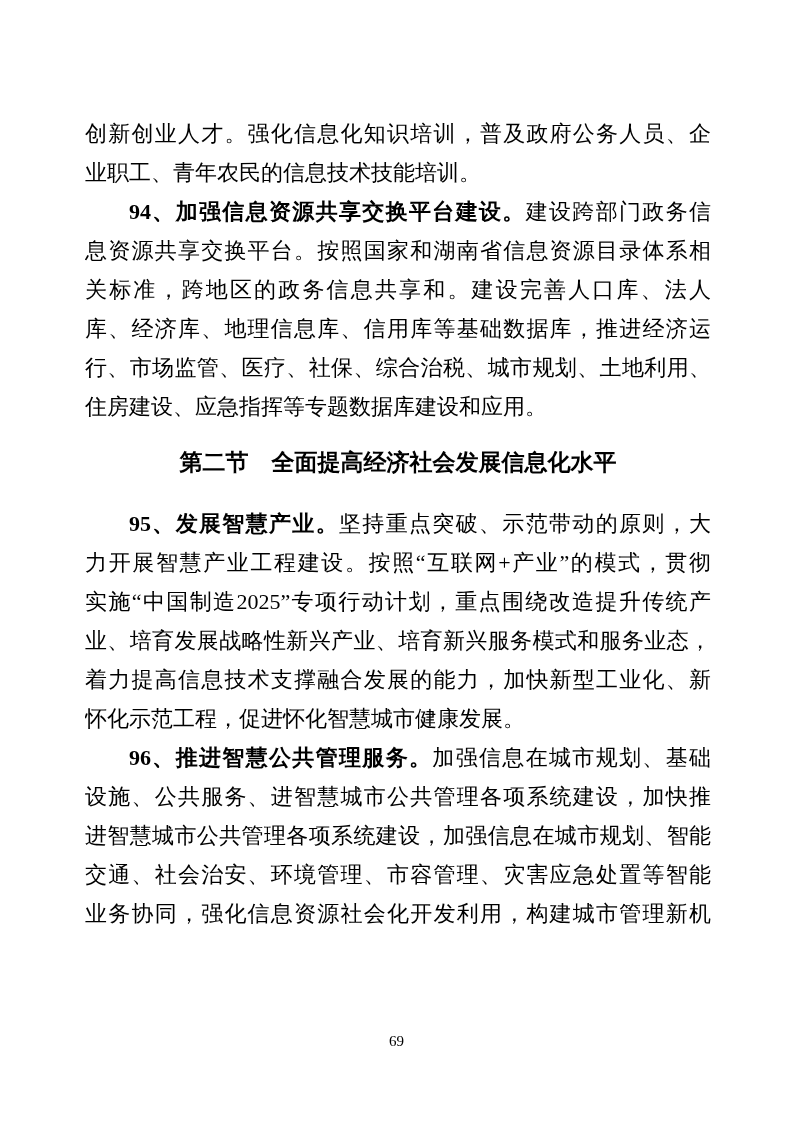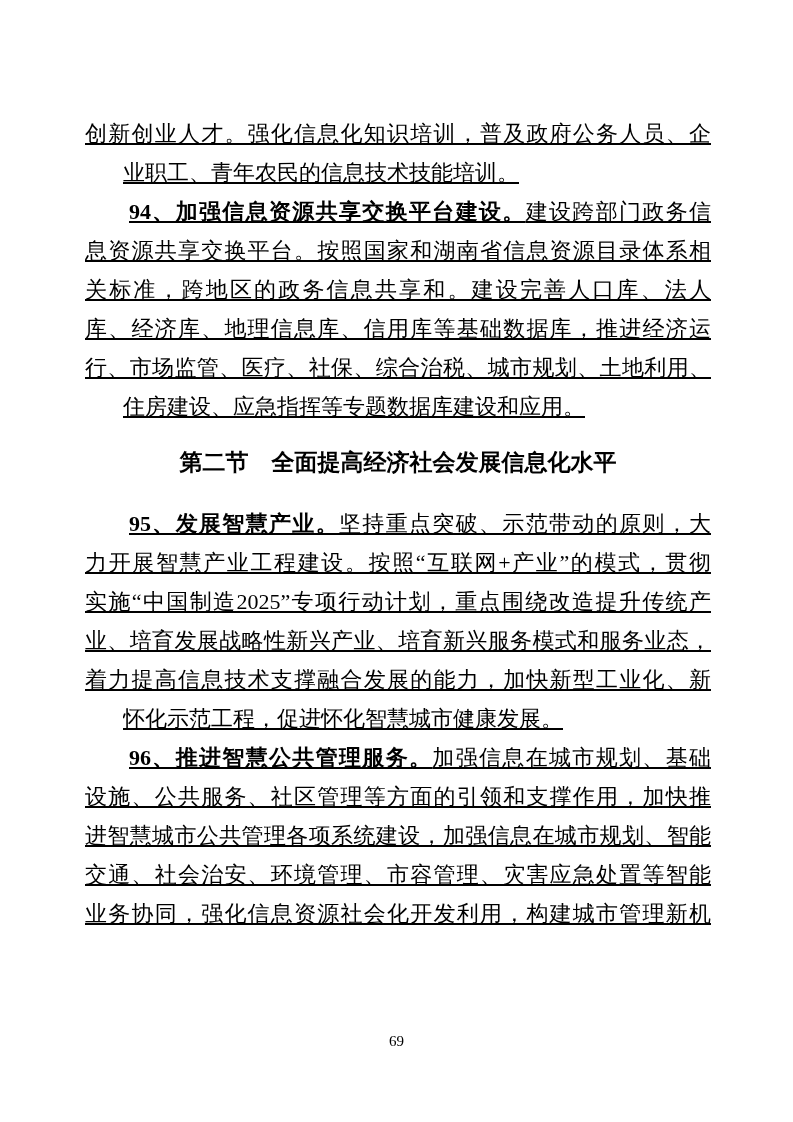--- a/index.html
+++ b/index.html
@@ -18,31 +18,30 @@
     overflow: hidden;
   }
   .textblock {
     position: absolute;
     left: 85px;
     top: 114px;
     width: 626px;
     font-size: 22px;
     line-height: 39px;
   }
-  .para { margin: 0; padding: 0; text-decoration: underline; }
+  .para { margin: 0; padding: 0; }
   .line {
     height: 39px;
     overflow: hidden;
     text-align: justify;
     text-align-last: justify;
     white-space: nowrap;
   }
   .line.endline {
     text-align-last: left;
-    margin-left: 38px;
   }
   .line.first {
     text-indent: 44px;
   }
   .lead {
     font-weight: bold;
   }
   .section-heading {
     height: 39px;
     line-height: 39px;
@@ -89,21 +88,21 @@
       <div class="line first"><span class="lead">95、发展智慧产业。</span><span>坚持重点突破、示范带动的原则，大</span></div>
       <div class="line">力开展智慧产业工程建设。按照“互联网+产业”的模式，贯彻</div>
       <div class="line">实施“中国制造2025”专项行动计划，重点围绕改造提升传统产</div>
       <div class="line">业、培育发展战略性新兴产业、培育新兴服务模式和服务业态，</div>
       <div class="line">着力提高信息技术支撑融合发展的能力，加快新型工业化、新</div>
       <div class="line endline">怀化示范工程，促进怀化智慧城市健康发展。</div>
     </div>
 
     <div class="para">
       <div class="line first"><span class="lead">96、推进智慧公共管理服务。</span><span>加强信息在城市规划、基础</span></div>
-      <div class="line">设施、公共服务、社区管理等方面的引领和支撑作用，加快推</div>
+      <div class="line">设施、公共服务、进智慧城市公共管理各项系统建设，加快推</div>
       <div class="line">进智慧城市公共管理各项系统建设，加强信息在城市规划、智能</div>
       <div class="line">交通、社会治安、环境管理、市容管理、灾害应急处置等智能</div>
       <div class="line">业务协同，强化信息资源社会化开发利用，构建城市管理新机</div>
     </div>
 
   </div>
 
   <div class="page-number">69</div>
 </div>
 

